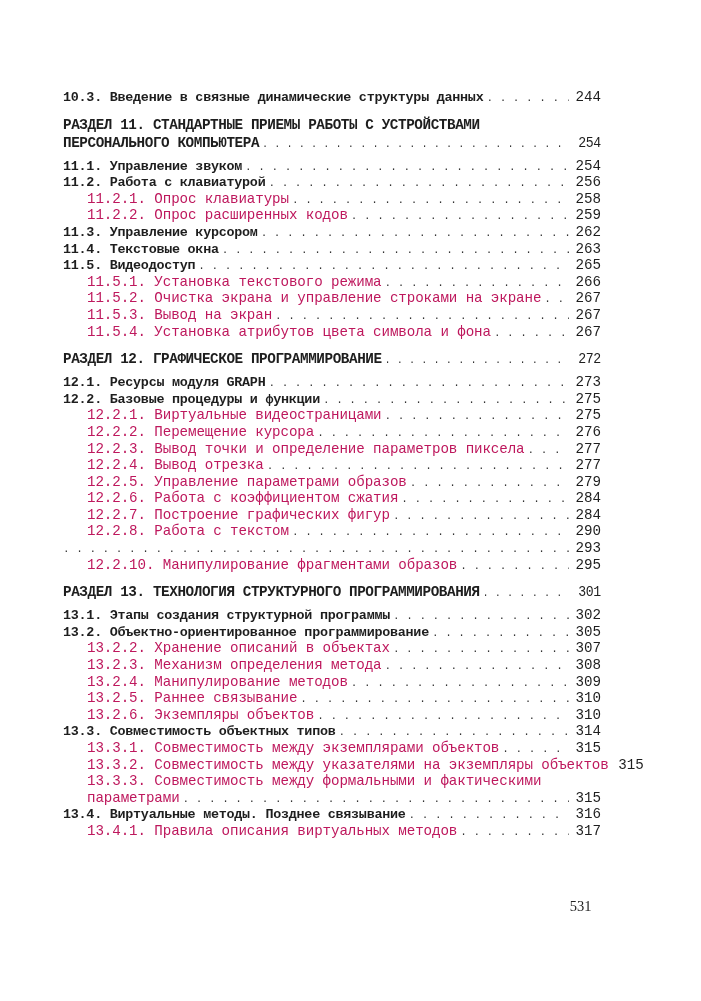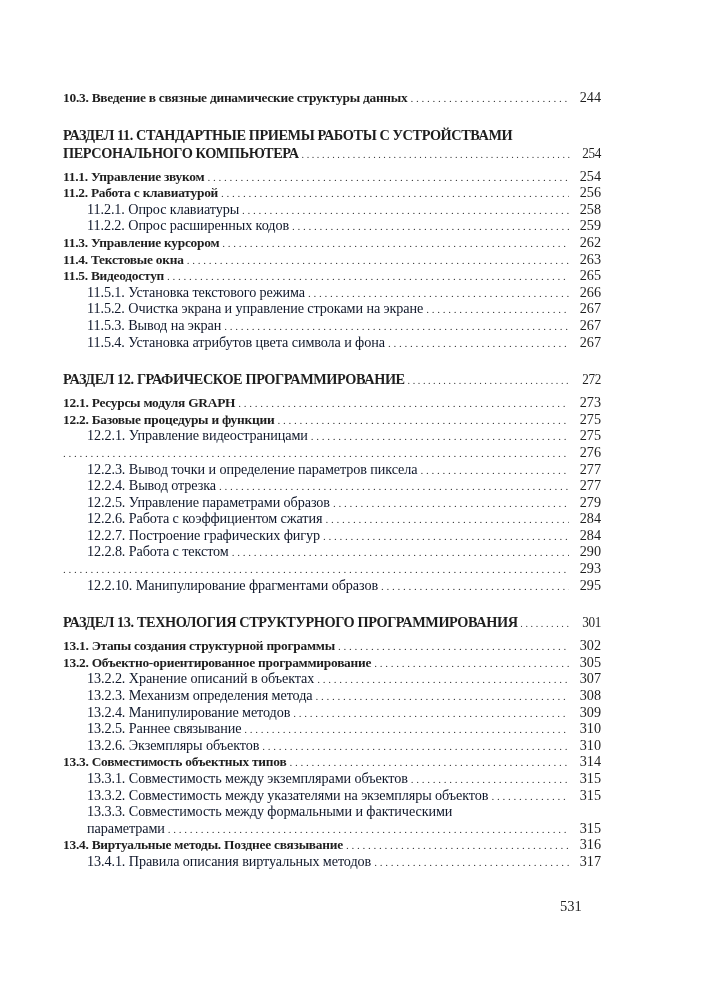--- a/index.html
+++ b/index.html
@@ -13,20 +13,21 @@
     position: relative;
     overflow: hidden;
     font-family: "Liberation Serif", "DejaVu Serif", serif;
     color: #1e1e1e;
   }
   .page {
     position: absolute;
     left: 63px;
     top: 89px;
     width: 538px;
+    font-family: Liberation Mono, monospace;
   }
   .toc-row {
     display: flex;
     align-items: baseline;
     font-size: 14.2px;
     line-height: 16.6px;
     height: 16.6px;
     white-space: nowrap;
   }
   .toc-row .title {
@@ -51,25 +52,25 @@
     text-align: right;
     padding-left: 4px;
   }
   .lvl2 .title {
     font-weight: bold;
     font-size: 13.4px;
     letter-spacing: -0.25px;
   }
   .lvl3 .title {
     padding-left: 24px;
-    color: #0f172a;
+    color: #be185d;
     letter-spacing: -0.1px;
   }
   .section {
-    margin-top: 20px;
+    margin-top: 10px;
   }
   .section-head {
     font-size: 15.4px;
     font-weight: bold;
     line-height: 18px;
     letter-spacing: -0.45px;
     margin-bottom: 6px;
     transform: scaleX(0.93);
     transform-origin: left center;
     width: 107.5%;
@@ -88,21 +89,21 @@
     font-size: 14.2px;
   }
   .section-head .toc-row .leader {
     font-weight: normal;
   }
   .folio {
     position: absolute;
     left: 560px;
     top: 898px;
     width: 41px;
-    text-align: left;
+    text-align: center;
     font-size: 14.5px;
     color: #222;
   }
 </style>
 </head>
 <body>
 
 <div class="page">
 
   <div class="toc-row lvl2">
@@ -191,25 +192,26 @@
         <span class="title">12.1. Ресурсы модуля GRAPH</span>
         <span class="leader"></span>
         <span class="pagenum">273</span>
       </div>
     <div class="toc-row lvl2">
         <span class="title">12.2. Базовые процедуры и функции</span>
         <span class="leader"></span>
         <span class="pagenum">275</span>
       </div>
     <div class="toc-row lvl3">
-        <span class="title">12.2.1. Управление видеостраницами</span>
+        <span class="title">12.2.1. Виртуальные видеостраницами</span>
         <span class="leader"></span>
         <span class="pagenum">275</span>
       </div>
     <div class="toc-row lvl3">
+        <span class="title">12.2.2. Перемещение курсора</span>
         <span class="leader"></span>
         <span class="pagenum">276</span>
       </div>
     <div class="toc-row lvl3">
         <span class="title">12.2.3. Вывод точки и определение параметров пиксела</span>
         <span class="leader"></span>
         <span class="pagenum">277</span>
       </div>
     <div class="toc-row lvl3">
         <span class="title">12.2.4. Вывод отрезка</span>

